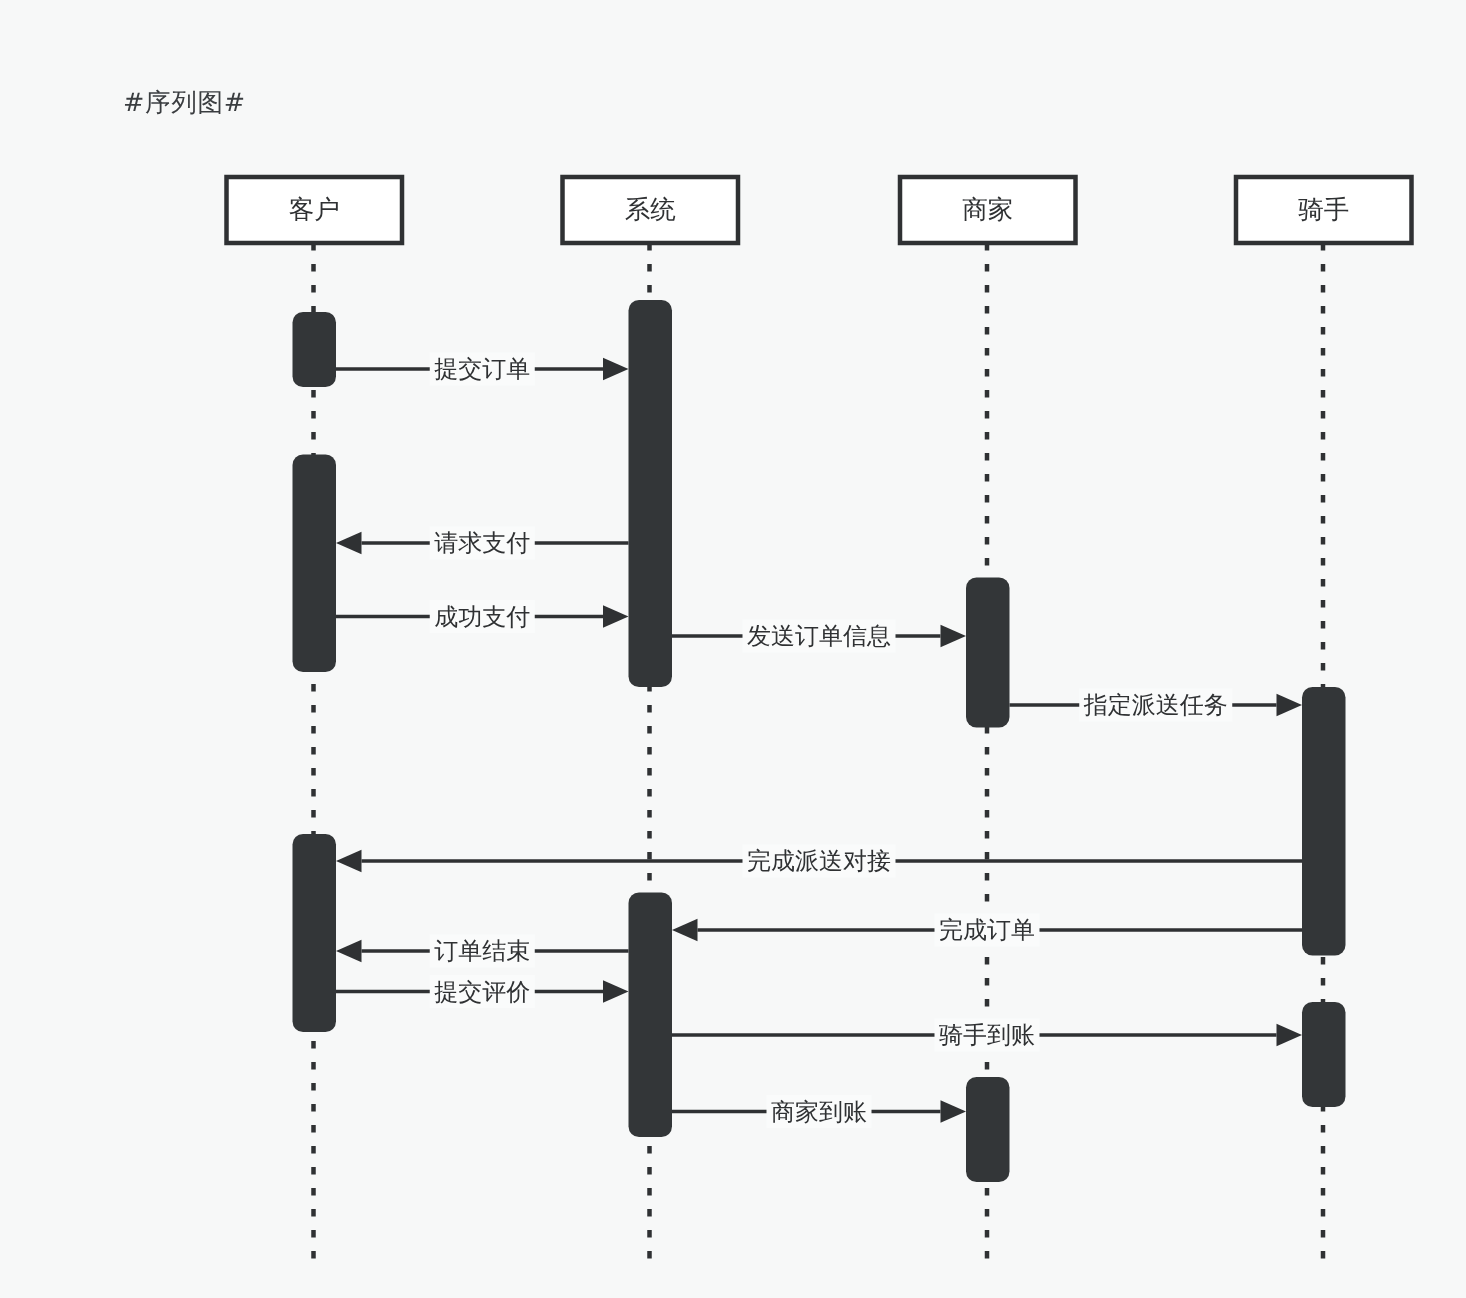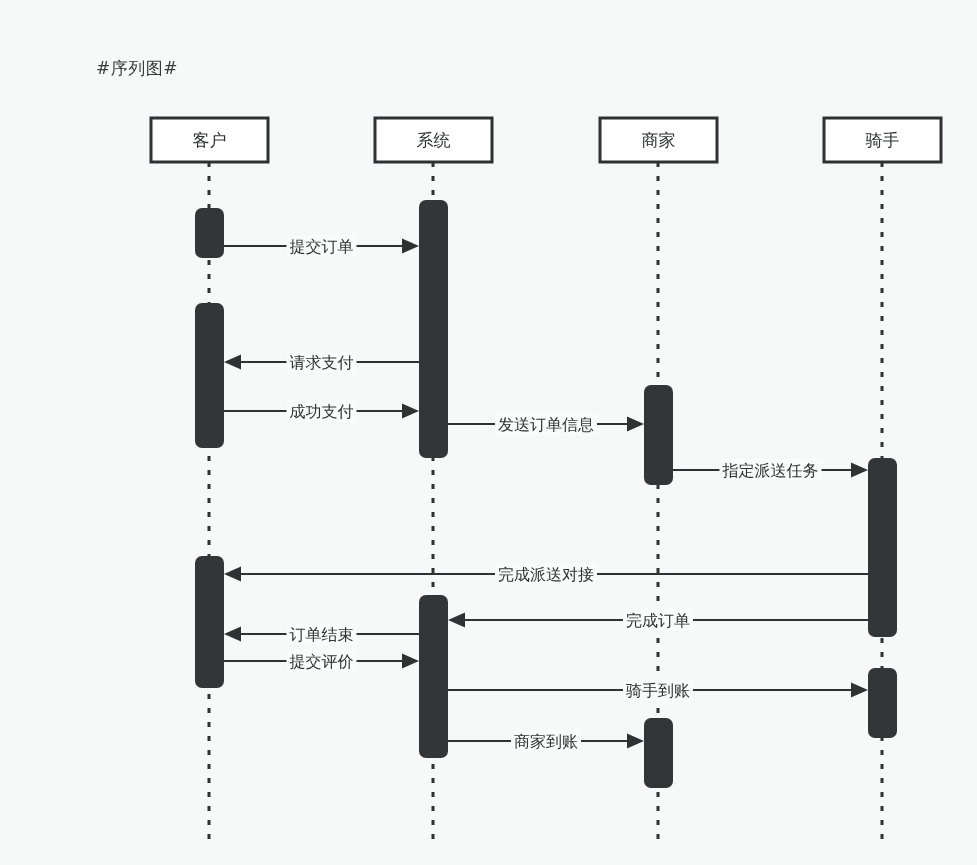--- a/index.html
+++ b/index.html
@@ -17,21 +17,21 @@
     color: #2f3133;
   }
   #diagram-root {
     position: absolute;
     left: 0; top: 0;
     width: 977px;
     height: 865px;
   }
   .diagram-title {
     position: absolute;
-    left: 96px;
+    left: 82px;
     top: 57px;
     font-size: 17px;
     color: #3a3d40;
     letter-spacing: 0.5px;
     white-space: nowrap;
   }
   svg.canvas {
     position: absolute;
     left: 0;
     top: 0;

